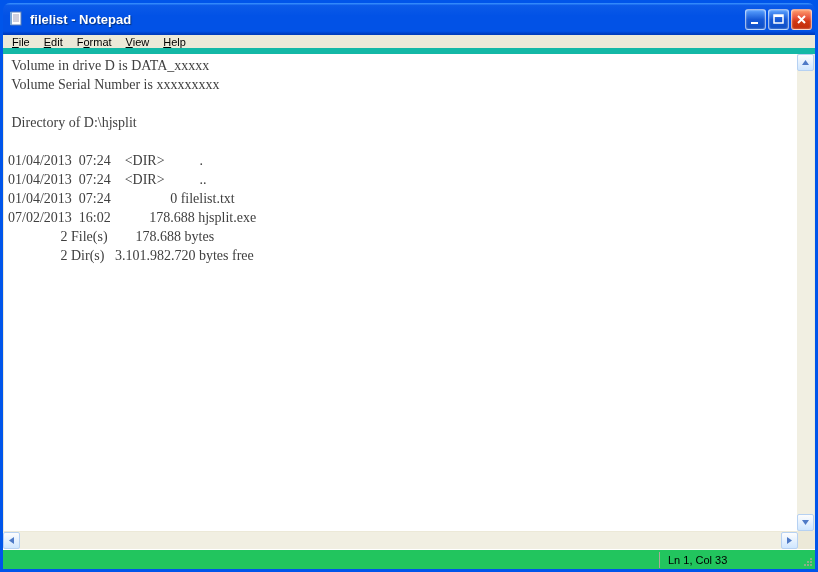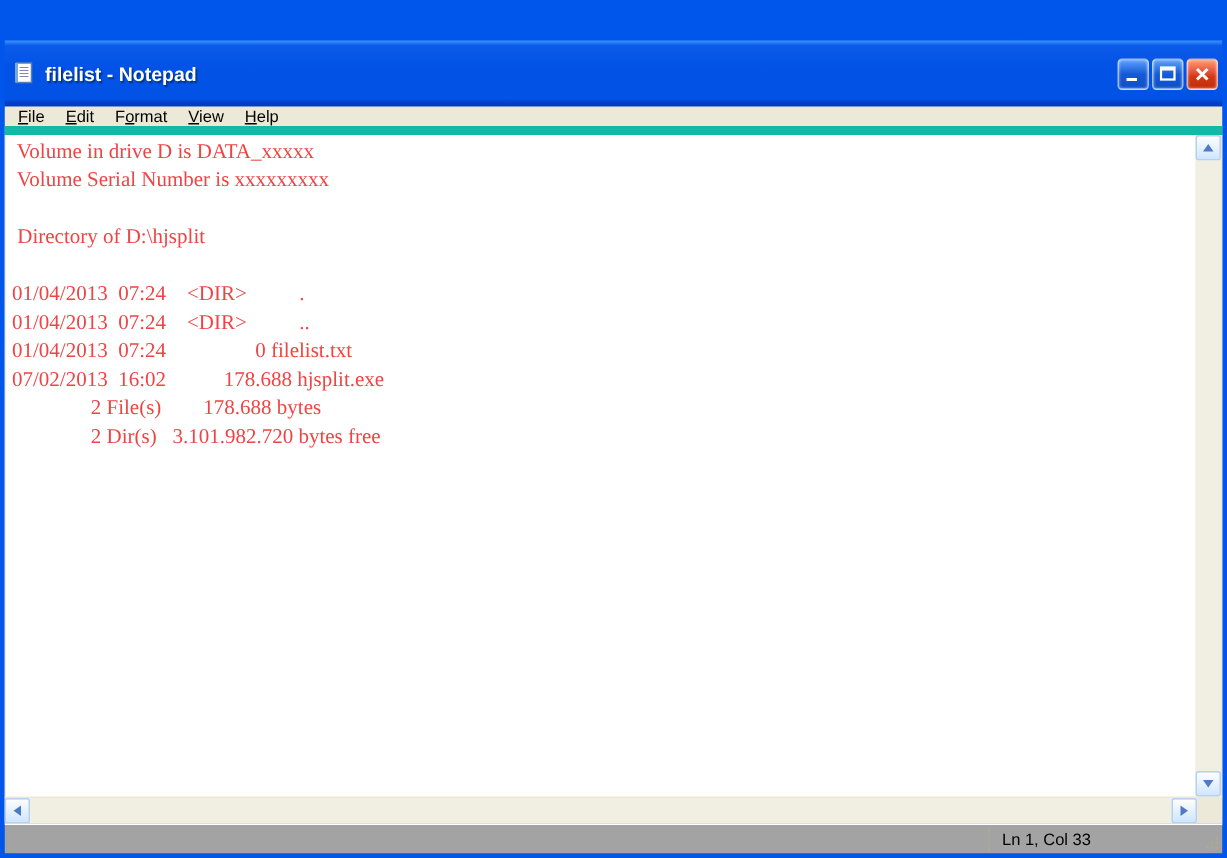--- a/index.html
+++ b/index.html
@@ -14,28 +14,27 @@
   }
   .window {
     width: 100%;
     height: 100%;
     display: flex;
     flex-direction: column;
     border-radius: 7px 7px 0 0;
     overflow: hidden;
   }
   .titlebar {
-    height: 44px;
+    height: 32px;
     background: linear-gradient(to bottom,
       #3a93ff 0%, #0b5ae8 8%, #0252e6 40%, #0252e6 88%, #0040c8 95%, #003bb8 100%);
     display: flex;
     align-items: center;
     padding: 0 3px 0 6px;
     color: #fff;
-    margin-top: 24px;
   }
   .titlebar-icon {
     width: 16px; height: 16px;
     margin-right: 5px;
     display: flex; align-items: center; justify-content: center;
   }
   .titlebar-text {
     flex: 1;
     font-size: 13px;
     font-weight: bold;
@@ -79,21 +78,21 @@
     border: 1px solid #ECE9D8;
     border-top: none;
     position: relative;
   }
   .editor {
     flex: 1;
     padding: 2px 4px;
     font-family: "Comic Sans MS", cursive;
     font-size: 14px;
     line-height: 19px;
-    color: #ef4444;
+    color: #404040;
     white-space: pre;
     overflow: hidden;
   }
   .vscroll {
     width: 17px;
     background: #F1EFE2;
     display: flex; flex-direction: column;
     border-left: 0;
   }
   .sbtn {
@@ -111,21 +110,21 @@
     width:17px;
     background: linear-gradient(to bottom,#fdfdfd,#cfe6ff);
     border:1px solid #b6d1f2;
     border-radius:2px;
     display:flex;align-items:center;justify-content:center;
   }
   .htrack { flex:1; background:#F1EFE2; }
   .corner { width:17px; background:#ECE9D8; }
   .statusbar {
     height:20px;
-    background:#a3a3a3;
+    background:#22c55e;
     border-top:1px solid #fff;
     display:flex;
     align-items:center;
     justify-content:flex-end;
     font-size:11px;
     color:#000;
     padding-left:11px;
   }
   .status-well {
     border-left:1px solid #ACA899;

